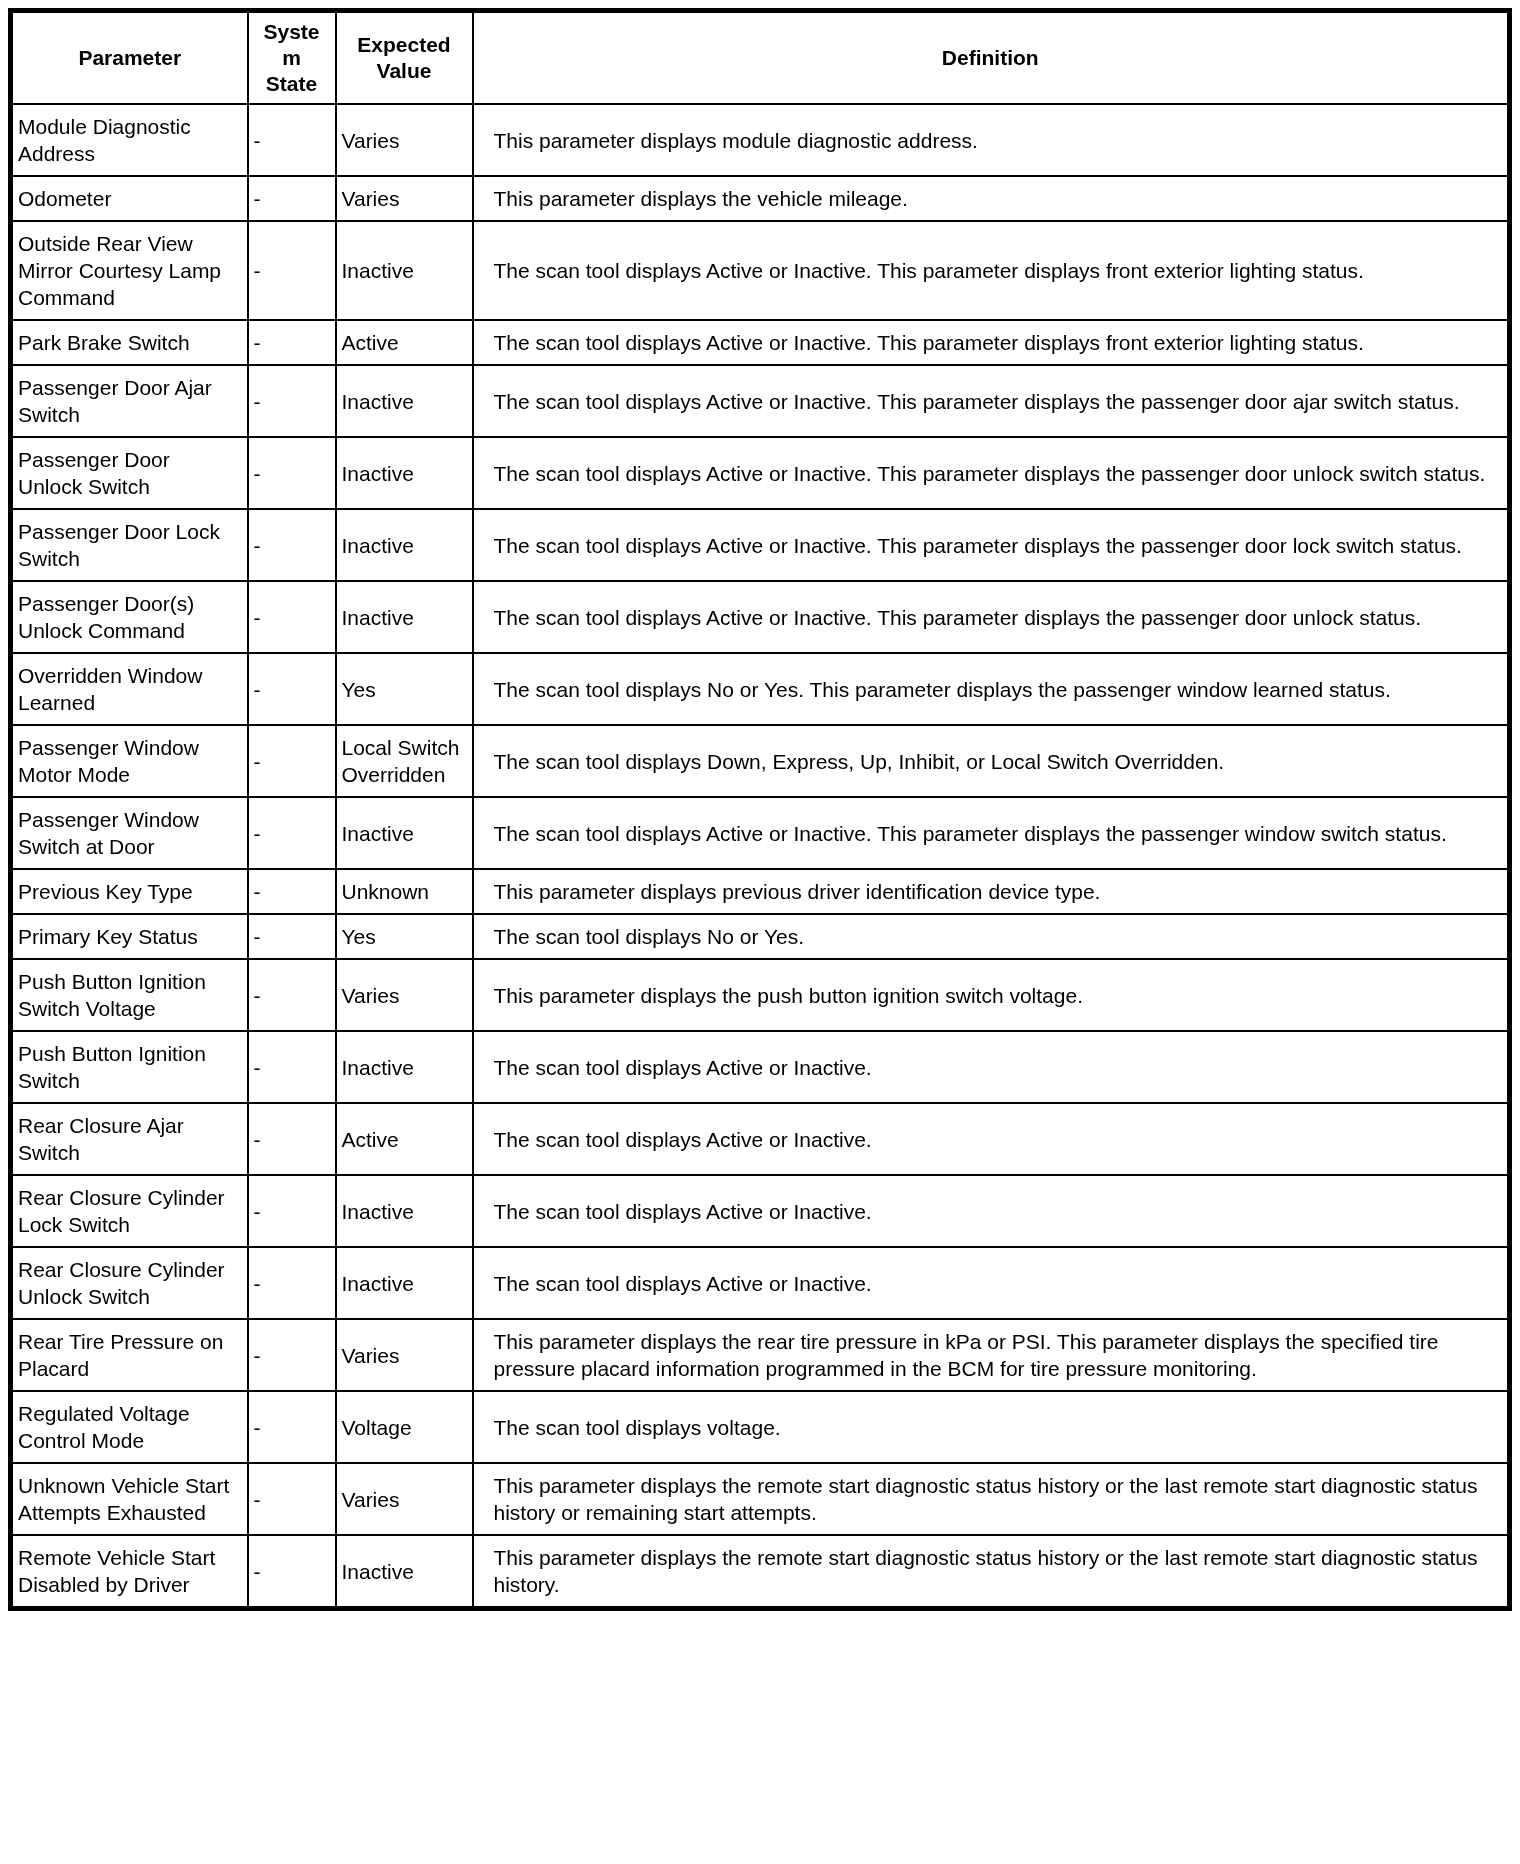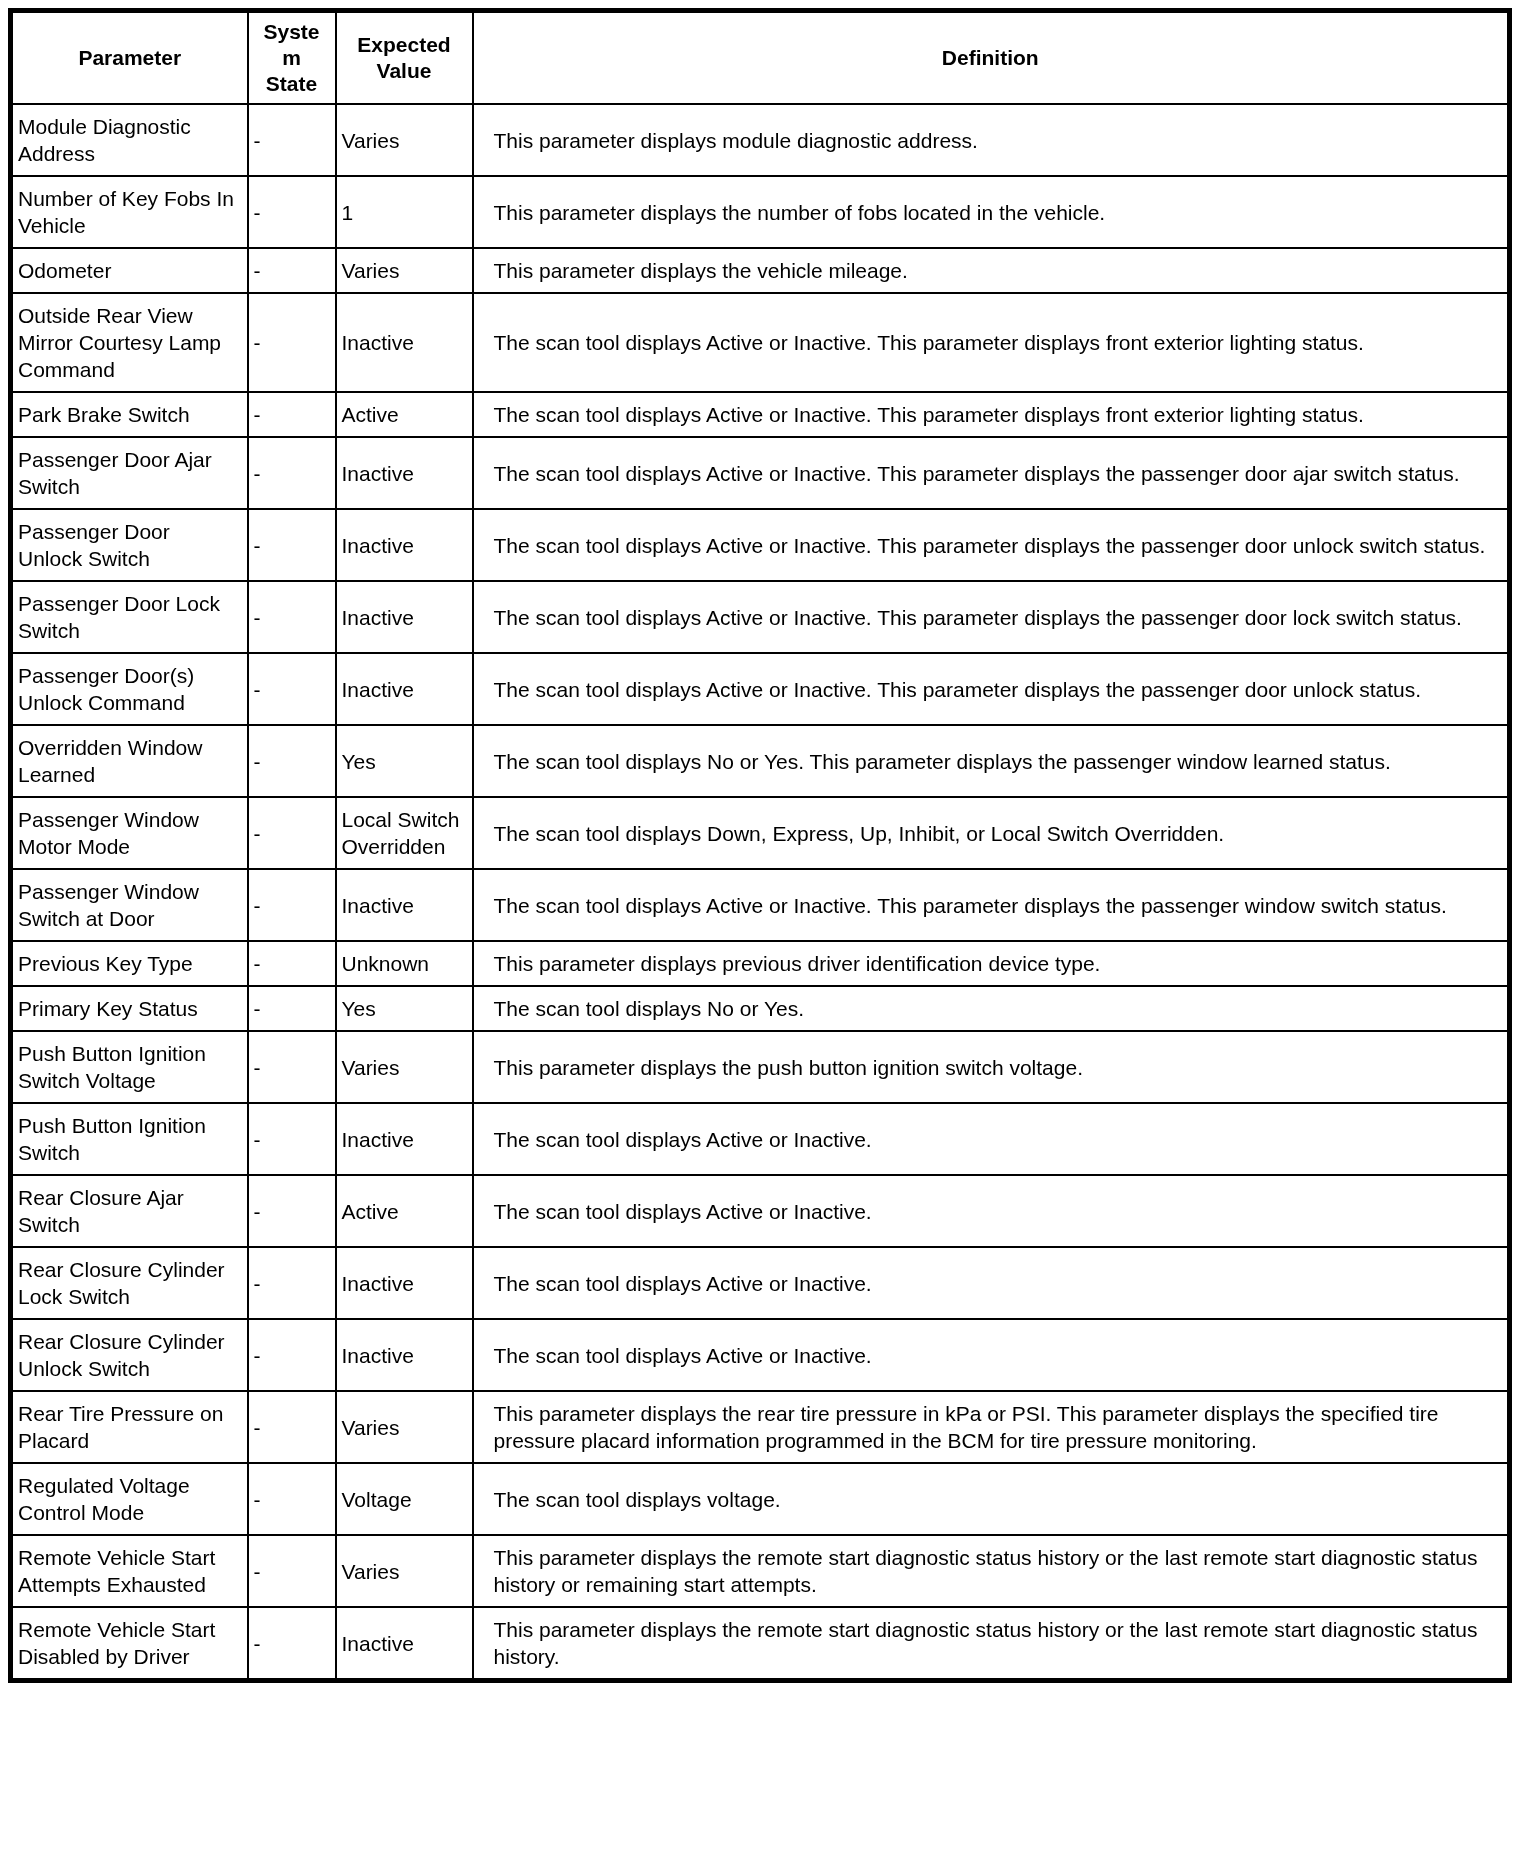--- a/index.html
+++ b/index.html
@@ -74,26 +74,20 @@
       </tr>
     </thead>
     <tbody>
         <tr>
     <td class="param-cell">Module Diagnostic Address</td>
     <td class="state-cell">-</td>
     <td class="value-cell">Varies</td>
     <td class="def-cell">This parameter displays module diagnostic address.</td>
   </tr>
         <tr>
-    <td class="param-cell">Number of Key Fobs In Vehicle</td>
-    <td class="state-cell">-</td>
-    <td class="value-cell">1</td>
-    <td class="def-cell">This parameter displays the number of fobs located in the vehicle.</td>
-  </tr>
-        <tr>
     <td class="param-cell">Odometer</td>
     <td class="state-cell">-</td>
     <td class="value-cell">Varies</td>
     <td class="def-cell">This parameter displays the vehicle mileage.</td>
   </tr>
         <tr>
     <td class="param-cell">Outside Rear View Mirror Courtesy Lamp Command</td>
     <td class="state-cell">-</td>
     <td class="value-cell">Inactive</td>
     <td class="def-cell">The scan tool displays Active or Inactive. This parameter displays front exterior lighting status.</td>
@@ -194,21 +188,21 @@
     <td class="value-cell">Varies</td>
     <td class="def-cell">This parameter displays the rear tire pressure in kPa or PSI. This parameter displays the specified tire pressure placard information programmed in the BCM for tire pressure monitoring.</td>
   </tr>
         <tr>
     <td class="param-cell">Regulated Voltage Control Mode</td>
     <td class="state-cell">-</td>
     <td class="value-cell">Voltage</td>
     <td class="def-cell">The scan tool displays voltage.</td>
   </tr>
         <tr>
-    <td class="param-cell">Remote Vehicle Start Attempts Exhausted</td>
+    <td class="param-cell">Unknown Vehicle Start Attempts Exhausted</td>
     <td class="state-cell">-</td>
     <td class="value-cell">Varies</td>
     <td class="def-cell">This parameter displays the remote start diagnostic status history or the last remote start diagnostic status history or remaining start attempts.</td>
   </tr>
         <tr>
     <td class="param-cell">Remote Vehicle Start Disabled by Driver</td>
     <td class="state-cell">-</td>
     <td class="value-cell">Inactive</td>
     <td class="def-cell">This parameter displays the remote start diagnostic status history or the last remote start diagnostic status history.</td>
   </tr>

